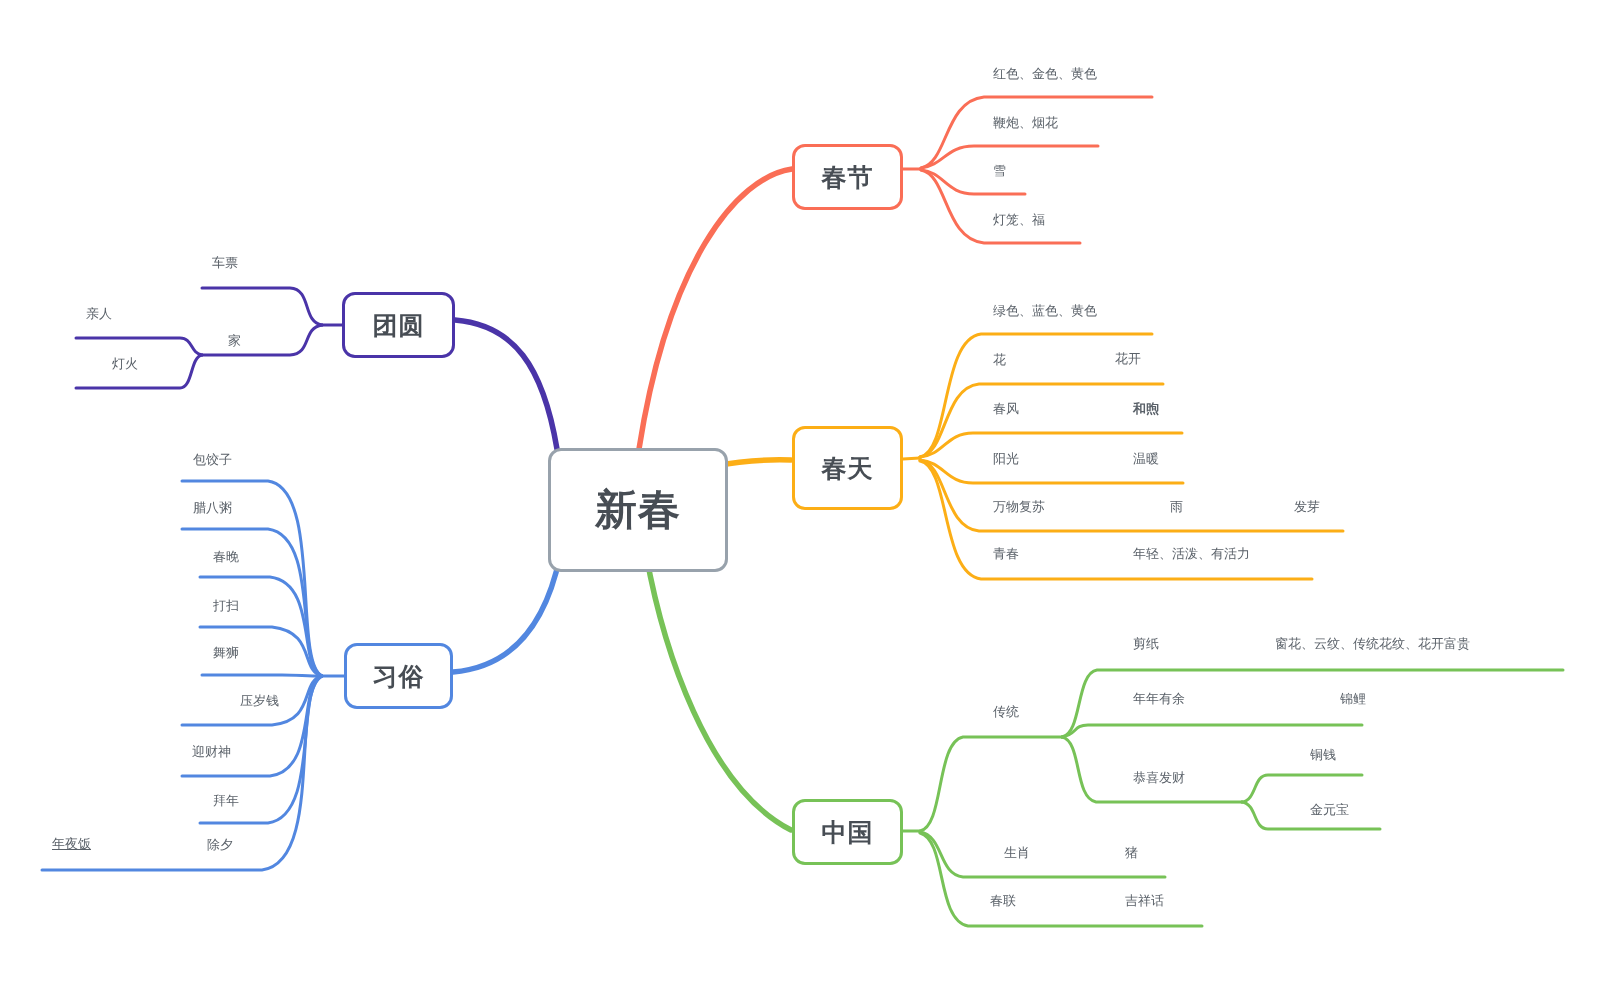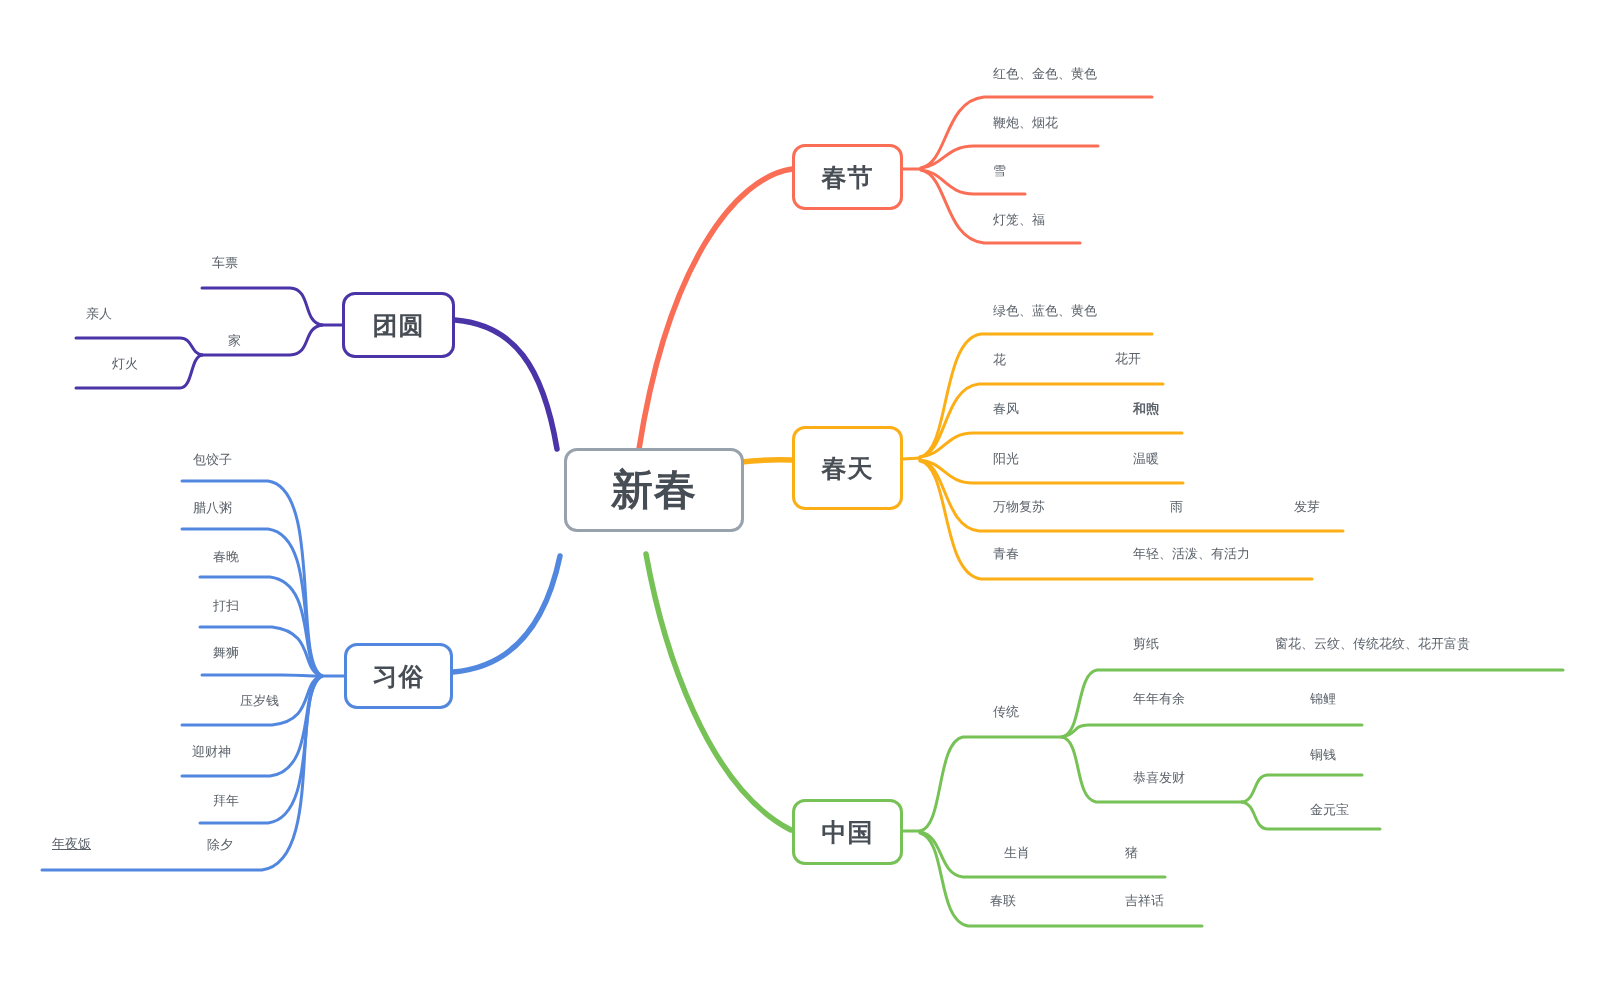--- a/index.html
+++ b/index.html
@@ -62,21 +62,21 @@
     <path stroke-width="3" d="M 920 831 C 944 827 936 742 963 737 L 1062 737" stroke="#77c257"></path>
     <path stroke-width="3" d="M 920 832 C 944 836 938 874 963 877 L 1165 877" stroke="#77c257"></path>
     <path stroke-width="3" d="M 920 833 C 947 840 936 920 968 926 L 1202 926" stroke="#77c257"></path>
     <path stroke-width="3" d="M 1062 737 C 1082 734 1076 673 1097 670 L 1563 670" stroke="#77c257"></path>
     <path stroke-width="3" d="M 1062 737 C 1077 735 1073 725 1088 725 L 1362 725" stroke="#77c257"></path>
     <path stroke-width="3" d="M 1062 737 C 1082 741 1074 798 1096 802 L 1242 802" stroke="#77c257"></path>
     <path stroke-width="3" d="M 1242 802 C 1257 800 1253 775 1268 775 L 1362 775" stroke="#77c257"></path>
     <path stroke-width="3" d="M 1242 802 C 1257 804 1253 829 1268 829 L 1380 829" stroke="#77c257"></path>
   </svg>
 
-  <div class="topic root" style="left:564px;top:448px;width:180px;height:84px;">新春</div>
+  <div class="topic root" style="left:548px;top:448px;width:180px;height:124px;">新春</div>
   <div class="topic sub" style="left: 792px; top: 137px; width: 111px; height: 66px; border-color: rgb(250, 110, 86); margin-top: 7px;">春节</div>
   <div class="topic sub" style="left: 342px; top: 292px; width: 113px; height: 66px; border-color: rgb(74, 52, 168);">团圆</div>
   <div class="topic sub" style="left: 792px; top: 426px; width: 111px; height: 84px; border-color: rgb(252, 174, 22);">春天</div>
   <div class="topic sub" style="left: 344px; top: 643px; width: 109px; height: 66px; border-color: rgb(82, 135, 224);">习俗</div>
   <div class="topic sub" style="left: 792px; top: 799px; width: 111px; height: 66px; border-color: rgb(119, 194, 87);">中国</div>
 
   <div class="lbl" style="left:993px;top:67px;">红色、金色、黄色</div>
   <div class="lbl" style="left:993px;top:116px;">鞭炮、烟花</div>
   <div class="lbl" style="left:993px;top:164px;">雪</div>
   <div class="lbl" style="left:993px;top:213px;">灯笼、福</div>
@@ -107,21 +107,21 @@
   <div class="lbl" style="left:192px;top:694px;margin-left:48px;">压岁钱</div>
   <div class="lbl" style="left:192px;top:745px;">迎财神</div>
   <div class="lbl" style="left:213px;top:794px;">拜年</div>
   <div class="lbl" style="left:207px;top:838px;">除夕</div>
   <div class="lbl" style="left:52px;top:837px;text-decoration:underline;">年夜饭</div>
 
   <div class="lbl" style="left:993px;top:705px;text-align:right;">传统</div>
   <div class="lbl" style="left:1133px;top:637px;">剪纸</div>
   <div class="lbl" style="left:1275px;top:637px;">窗花、云纹、传统花纹、花开富贵</div>
   <div class="lbl" style="left:1133px;top:692px;">年年有余</div>
-  <div class="lbl" style="left:1310px;top:692px;">锦鲤</div>
+  <div class="lbl" style="left:1340px;top:692px;">锦鲤</div>
   <div class="lbl" style="left:1133px;top:771px;">恭喜发财</div>
   <div class="lbl" style="left:1310px;top:748px;">铜钱</div>
   <div class="lbl" style="left:1310px;top:803px;">金元宝</div>
   <div class="lbl" style="left:1004px;top:846px;">生肖</div>
   <div class="lbl" style="left:1125px;top:846px;">猪</div>
   <div class="lbl" style="left:990px;top:894px;">春联</div>
   <div class="lbl" style="left:1125px;top:894px;">吉祥话</div>
 
 </div>
 

